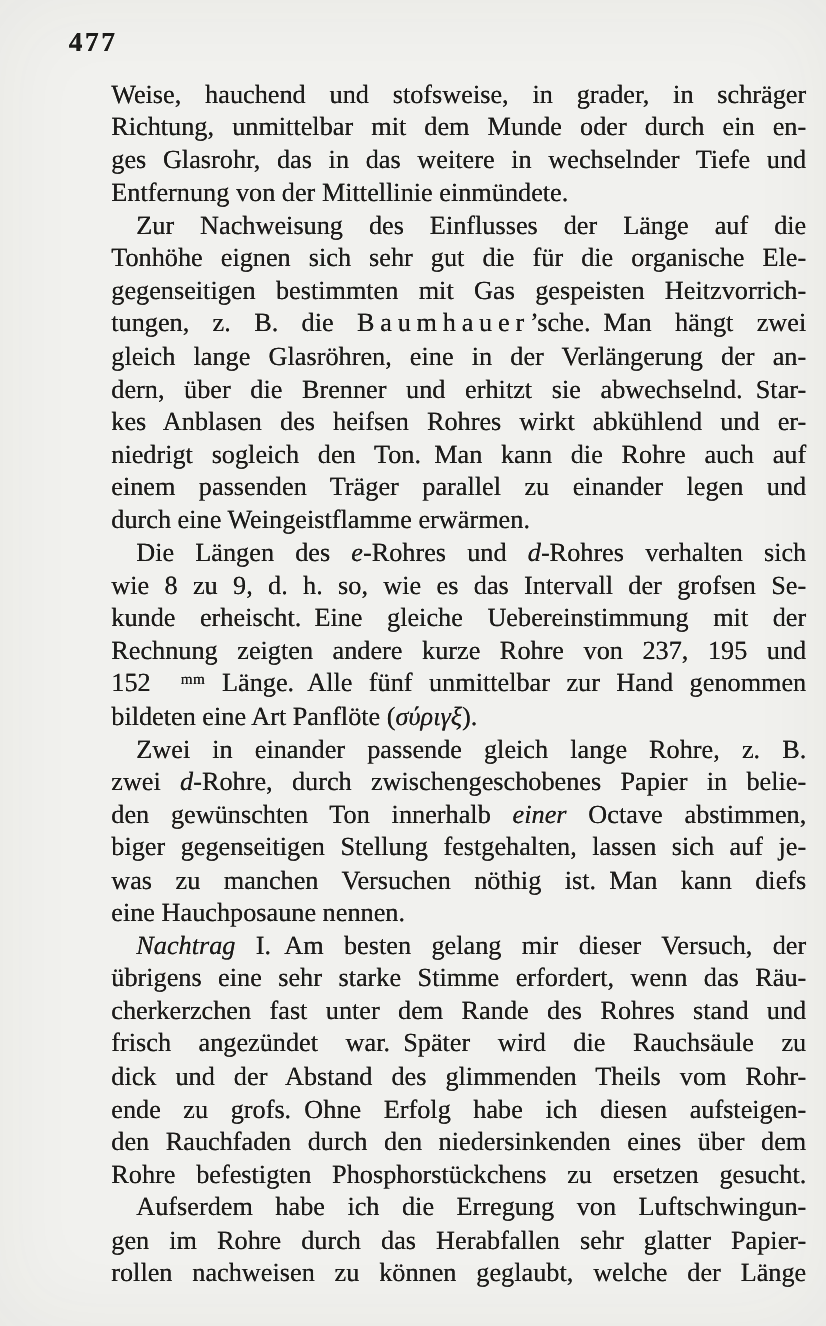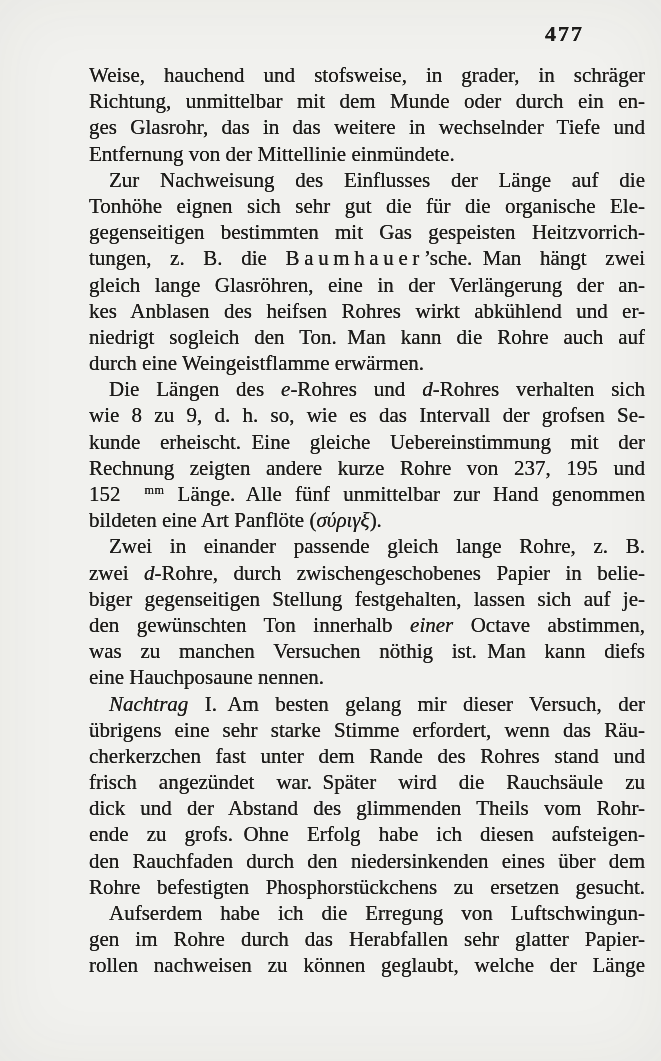--- a/index.html
+++ b/index.html
@@ -14,23 +14,23 @@
     height: 1061px;
     background: var(--paper);
     overflow: hidden;
     font-family: "Liberation Serif", "DejaVu Serif", serif;
     color: var(--ink);
     box-shadow: inset 0 0 70px rgba(60,55,45,0.05);
   }
   .page-number {
     position: absolute;
     top: 21px;
-    left: 38px;
+    left: 55px;
     width: 546px;
-    text-align: right;
+    text-align: left;
     font-size: 22px;
     font-weight: bold;
     letter-spacing: 2px;
     color: var(--ink);
     text-shadow: 0 0 0.5px currentColor;
   }
   .text-block {
     position: absolute;
     top: 62px;
     left: 55px;
@@ -71,37 +71,39 @@
         <div class="line"><span>Richtung, unmittelbar mit dem Munde oder durch ein en-</span></div>
         <div class="line"><span>ges Glasrohr, das in das weitere in wechselnder Tiefe und</span></div>
         <div class="line end"><span>Entfernung von der Mittellinie einmündete.</span></div>
       </div>
       <div>
         <div class="line ind"><span>Zur Nachweisung des Einflusses der Länge auf die</span></div>
         <div class="line"><span>Tonhöhe eignen sich sehr gut die für die organische Ele-</span></div>
         <div class="line"><span>gegenseitigen bestimmten mit Gas gespeisten Heitzvorrich-</span></div>
         <div class="line"><span>tungen, z. B. die </span><span class="sp">Baumhauer</span><span>’sche. Man hängt zwei</span></div>
         <div class="line"><span>gleich lange Glasröhren, eine in der Verlängerung der an-</span></div>
+        <div class="line"><span>dern, über die Brenner und erhitzt sie abwechselnd. Star-</span></div>
         <div class="line"><span>kes Anblasen des heifsen Rohres wirkt abkühlend und er-</span></div>
         <div class="line"><span>niedrigt sogleich den Ton. Man kann die Rohre auch auf</span></div>
+        <div class="line"><span>einem passenden Träger parallel zu einander legen und</span></div>
         <div class="line end"><span>durch eine Weingeistflamme erwärmen.</span></div>
       </div>
       <div>
         <div class="line ind"><span>Die Längen des </span><span class="it">e</span><span>-Rohres und </span><span class="it">d</span><span>-Rohres verhalten sich</span></div>
         <div class="line"><span>wie 8 zu 9, d. h. so, wie es das Intervall der grofsen Se-</span></div>
         <div class="line"><span>kunde erheischt. Eine gleiche Uebereinstimmung mit der</span></div>
         <div class="line"><span>Rechnung zeigten andere kurze Rohre von 237, 195 und</span></div>
         <div class="line"><span>152</span><span class="sup">mm</span><span> Länge. Alle fünf unmittelbar zur Hand genommen</span></div>
         <div class="line end"><span>bildeten eine Art Panflöte (</span><span class="it">σύριγξ</span><span>).</span></div>
       </div>
       <div>
         <div class="line ind"><span>Zwei in einander passende gleich lange Rohre, z. B.</span></div>
         <div class="line"><span>zwei </span><span class="it">d</span><span>-Rohre, durch zwischengeschobenes Papier in belie-</span></div>
+        <div class="line"><span>den gewünschten Ton innerhalb </span><span class="it">einer</span><span> Octave abstimmen,</span></div>
         <div class="line"><span>biger gegenseitigen Stellung festgehalten, lassen sich auf je-</span></div>
-        <div class="line"><span>den gewünschten Ton innerhalb </span><span class="it">einer</span><span> Octave abstimmen,</span></div>
         <div class="line"><span>was zu manchen Versuchen nöthig ist. Man kann diefs</span></div>
         <div class="line end"><span>eine Hauchposaune nennen.</span></div>
       </div>
       <div>
         <div class="line ind"><span class="it">Nachtrag</span><span> I. Am besten gelang mir dieser Versuch, der</span></div>
         <div class="line"><span>übrigens eine sehr starke Stimme erfordert, wenn das Räu-</span></div>
         <div class="line"><span>cherkerzchen fast unter dem Rande des Rohres stand und</span></div>
         <div class="line"><span>frisch angezündet war. Später wird die Rauchsäule zu</span></div>
         <div class="line"><span>dick und der Abstand des glimmenden Theils vom Rohr-</span></div>
         <div class="line"><span>ende zu grofs. Ohne Erfolg habe ich diesen aufsteigen-</span></div>

